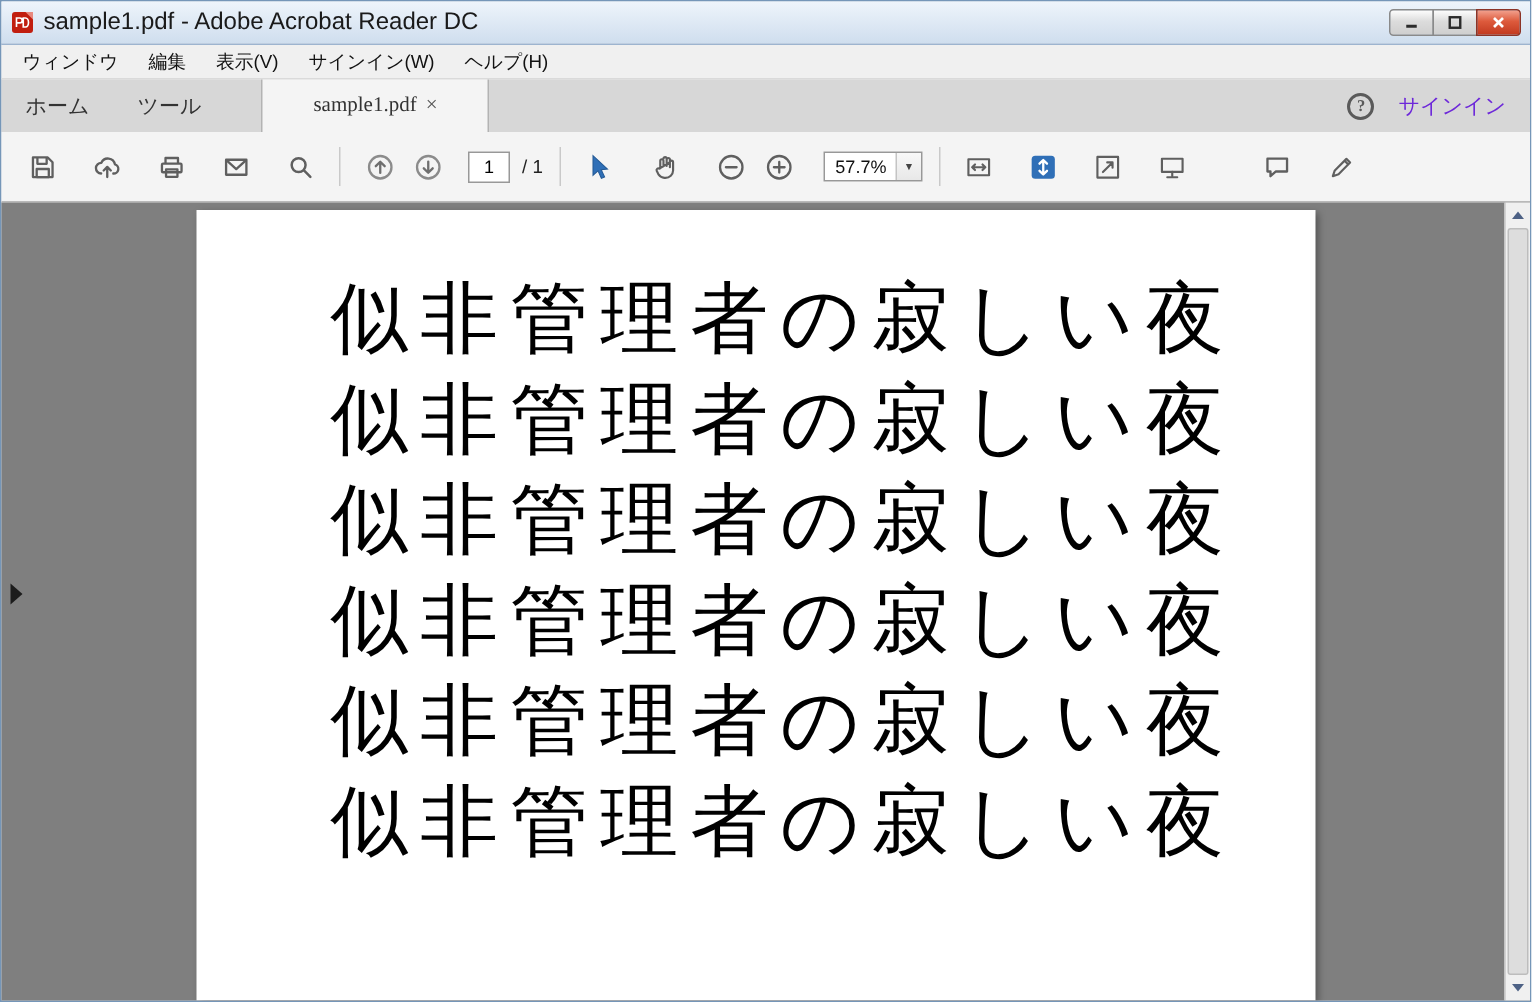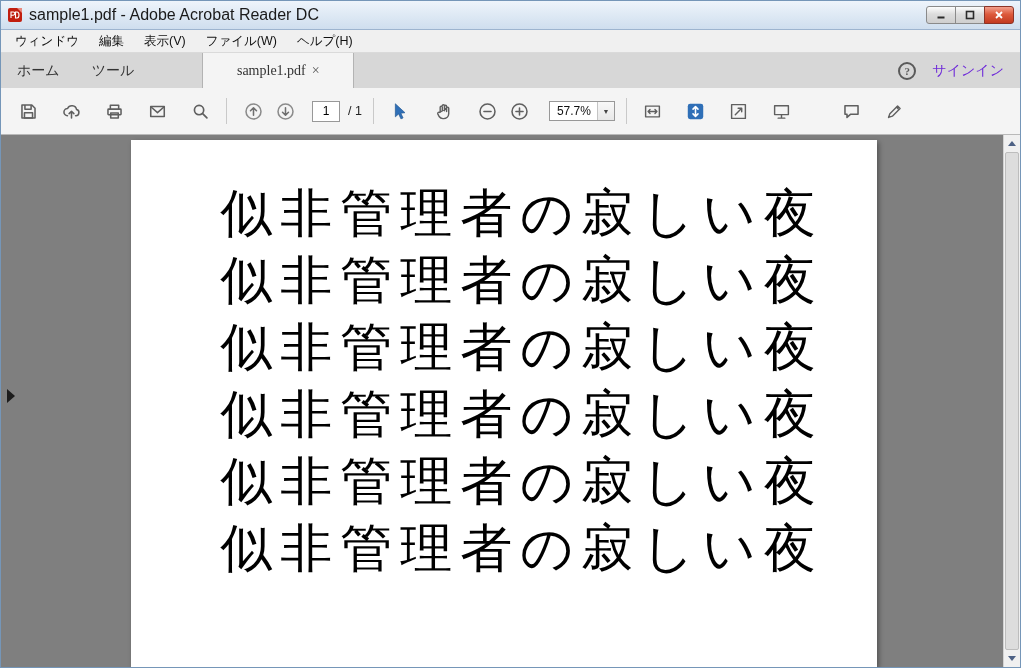--- a/index.html
+++ b/index.html
@@ -24,21 +24,21 @@
   
   .menubar { height:23px; flex:0 0 23px; background:#f0f0f0;
     border-bottom:1px solid #dadada; display:flex; align-items:center;
     font-size:12.5px; color:#111; padding-left:4px; }
   .menu-item { padding:3px 10px; cursor:default; }
 
   
   .tabbar { height:35px; flex:0 0 35px; background:#d7d7d7; display:flex;
     align-items:stretch; font-size:14px; color:#333;font-family:Liberation Serif, serif; }
   .app-tab { display:flex; align-items:center; padding:0 16px; }
-  .doc-tab { margin-left:52px; width:152px; background:#f4f4f4;
+  .doc-tab { margin-left:24px; width:152px; background:#f4f4f4;
     border-left:1px solid #b3b3b3; border-right:1px solid #b3b3b3;
     display:flex; align-items:center; justify-content:center; gap:6px; }
   .tab-close { color:#555; font-size:14px; line-height:1; }
   .tab-right { margin-left:auto; display:flex; align-items:center; gap:16px;
     padding-right:16px; }
   .help-circle { width:18px; height:18px; border:2px solid #5a5a5a; border-radius:50%;
     display:flex; align-items:center; justify-content:center; font-size:11px;
     font-weight:bold; color:#5a5a5a; }
   .signin { font-size:14px; color:#6d28d9; }
 
@@ -116,21 +116,21 @@
             <path d="M3 3 L9 9 M9 3 L3 9" stroke="#fff" stroke-width="1.8"></path>
           </svg>
       </div>
     </div>
   </div>
 
   <div class="menubar">
     <span class="menu-item">ウィンドウ</span>
     <span class="menu-item">編集</span>
     <span class="menu-item">表示(V)</span>
-    <span class="menu-item">ファイル(W)</span>
+    <span class="menu-item">サインイン(W)</span>
     <span class="menu-item">ヘルプ(H)</span>
   </div>
 
   <div class="tabbar">
     <div class="app-tab">
       <span>ホーム</span>
     </div>
     <div class="app-tab">
       <span>ツール</span>
     </div>

